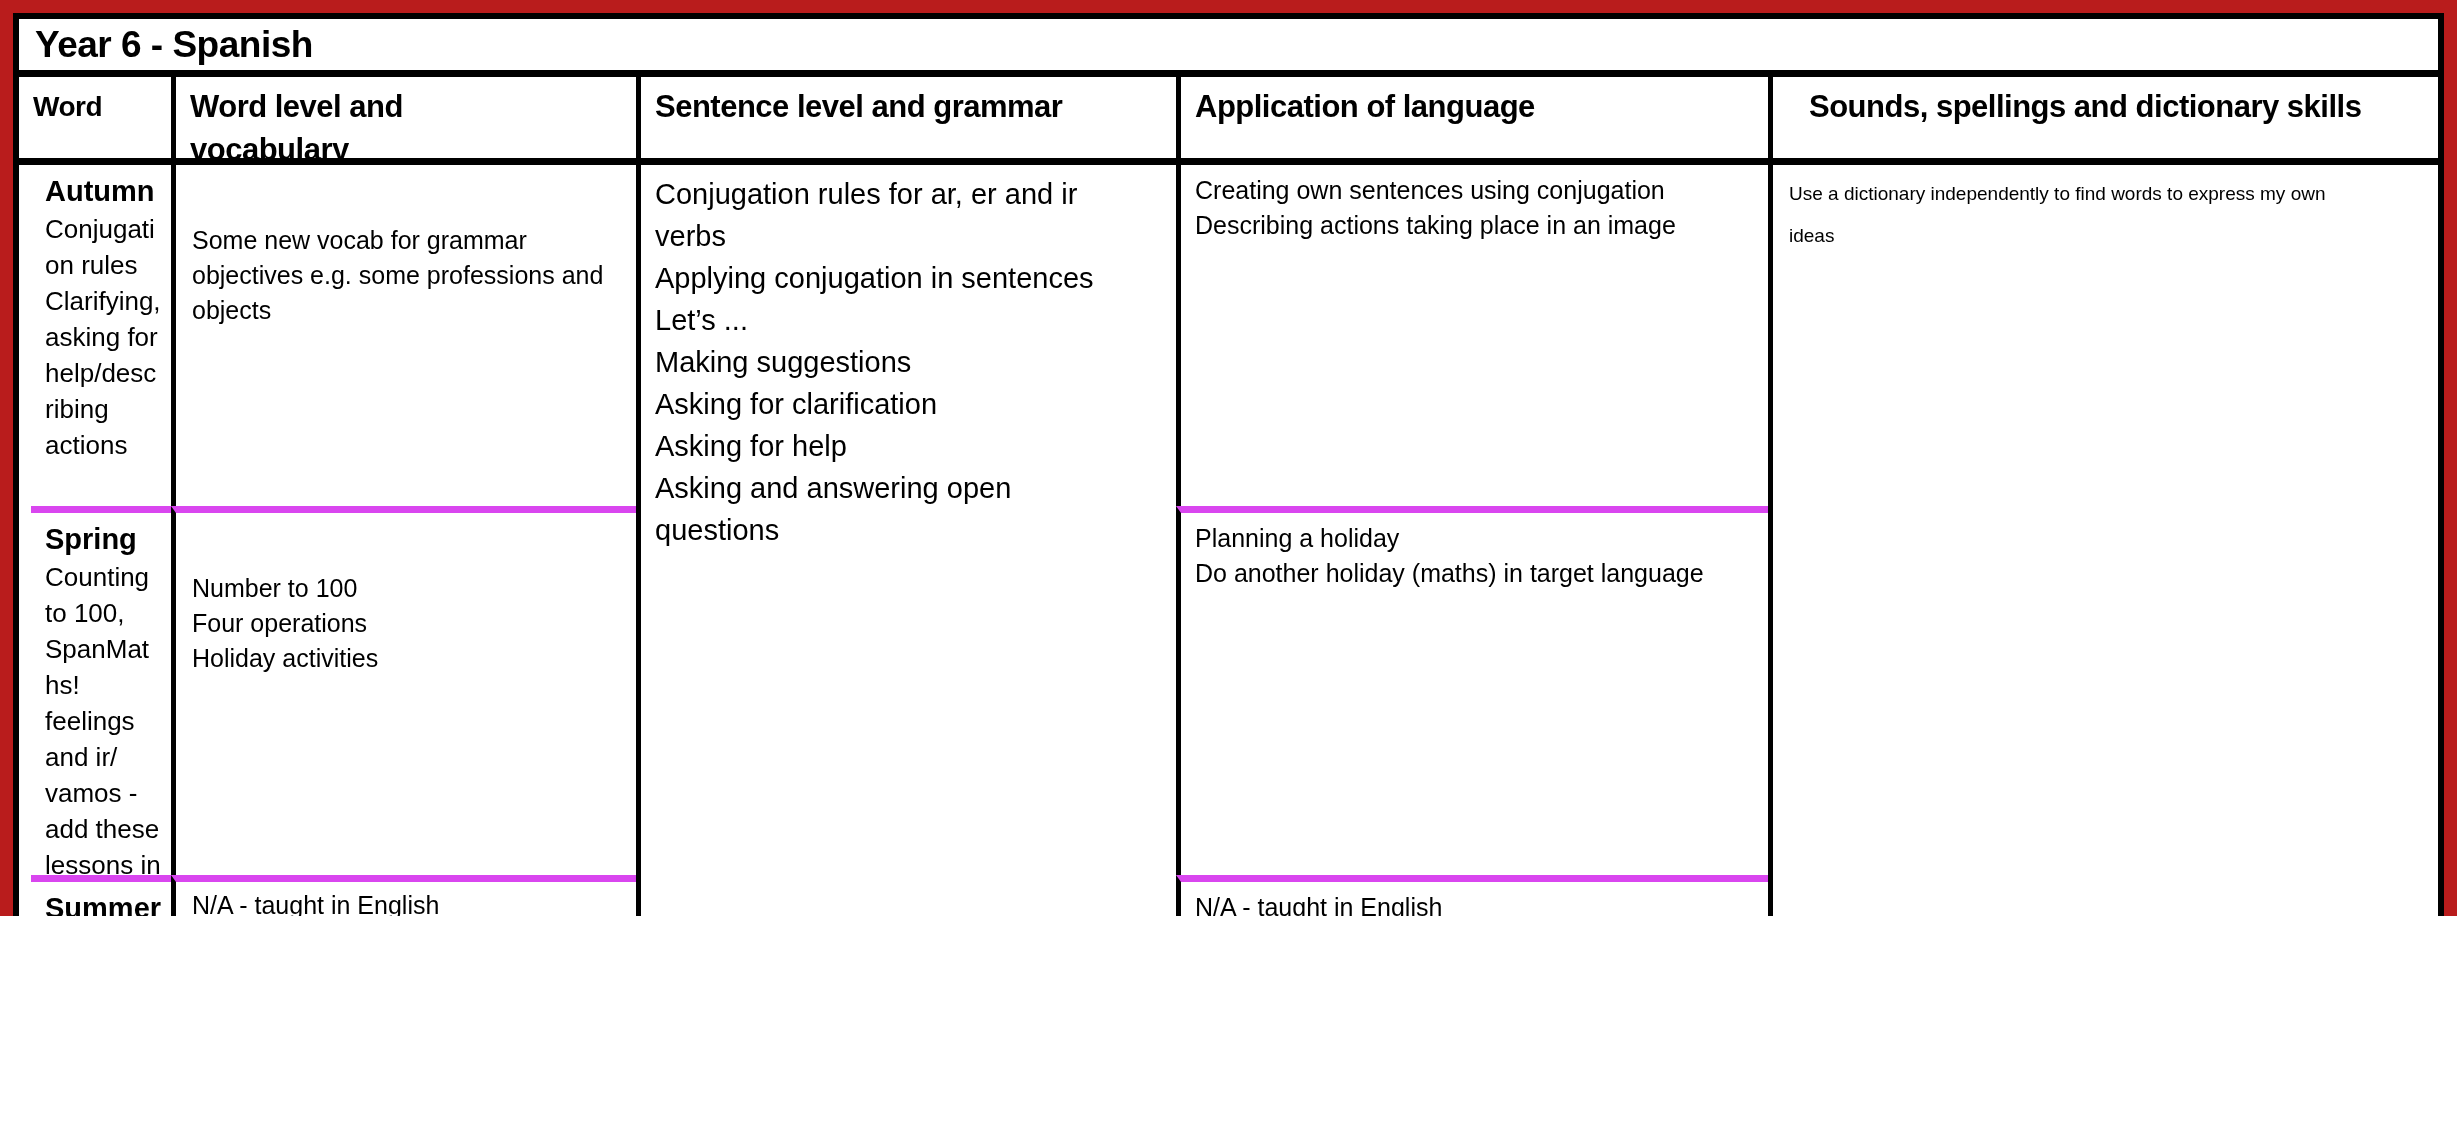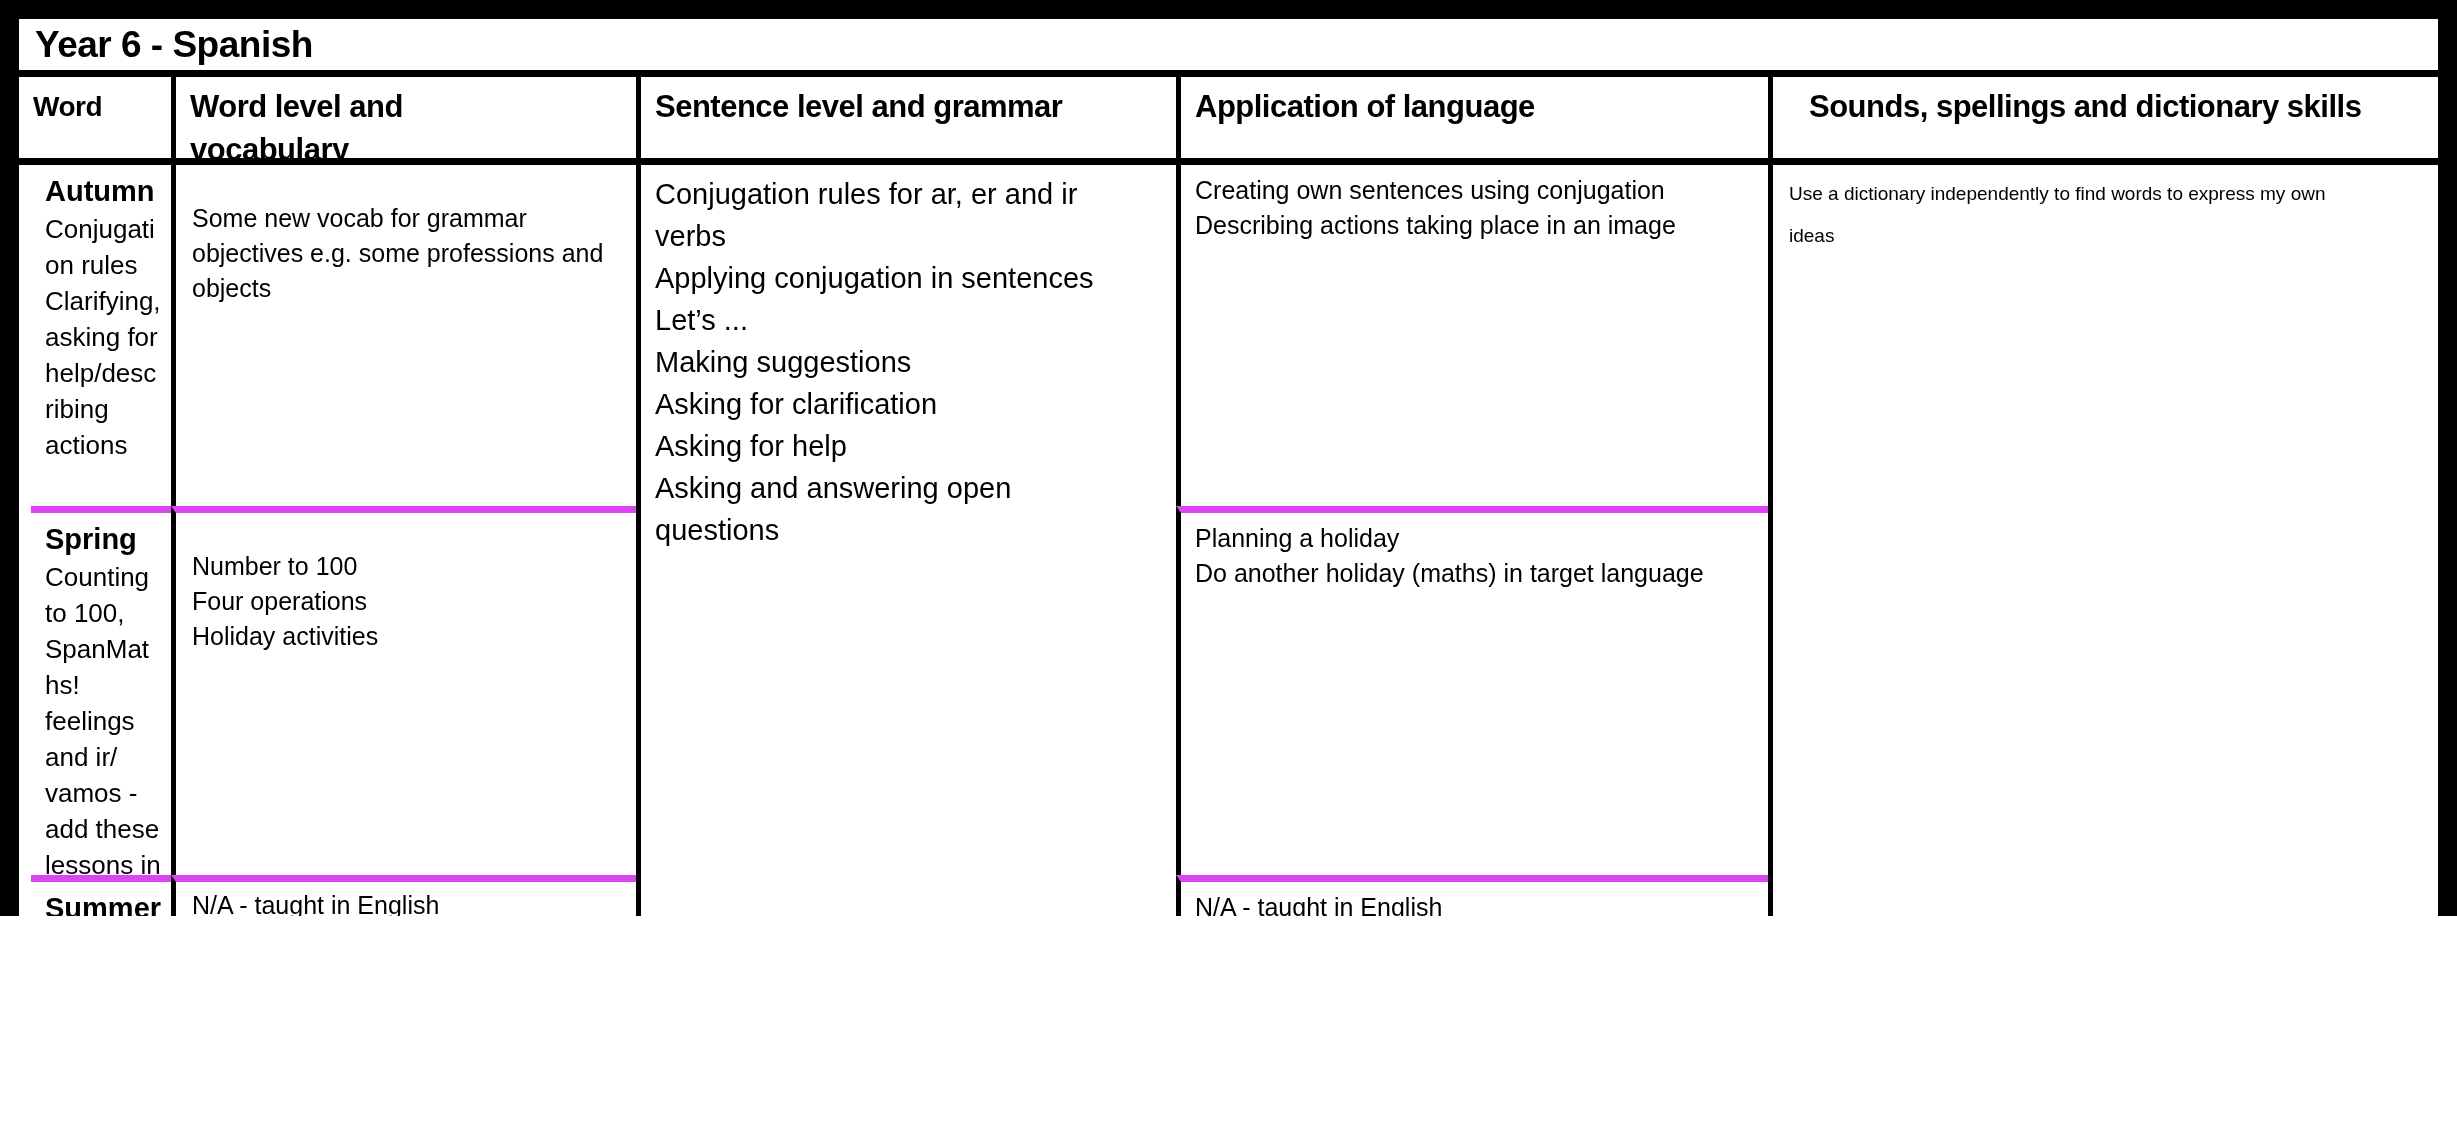--- a/index.html
+++ b/index.html
@@ -1,21 +1,21 @@
 <!DOCTYPE html>
 <html><head>
 <meta charset="utf-8">
 <style>
   * { margin: 0; padding: 0; box-sizing: border-box; }
   html, body { background: #ffffff; }
   .page {
     position: relative;
     width: 2457px;
     height: 916px;
-    background: #000000;
+    background: #b91c1c;
     color: #000000;
     font-family: "Liberation Sans", sans-serif;
     overflow: hidden;
   }
   .frame {
     position: absolute;
     left: 13px;
     top: 13px;
     width: 2431px;
     height: 1105px;
@@ -65,21 +65,21 @@
   .term-name { font-weight: bold; font-size: 29px; line-height: 40px; }
   .term-detail {
     font-size: 26px;
     line-height: 36px;
     overflow-wrap: break-word;
     word-wrap: break-word;
   }
   .body-sm { font-size: 25px; line-height: 35px; }
   .body-app { padding: 8px 14px 6px 14px; }
   .body-word { padding: 6px 14px 6px 16px; }
-  .gap-top { margin-top: 30px; }
+  .gap-top { margin-top: 52px; }
   .sentence-cell {
     padding: 8px 34px 8px 14px;
     font-size: 29px;
     line-height: 42px;
   }
   .sounds-cell {
     padding: 8px 24px 8px 16px;
     font-size: 19px;
     line-height: 42px;
   }

